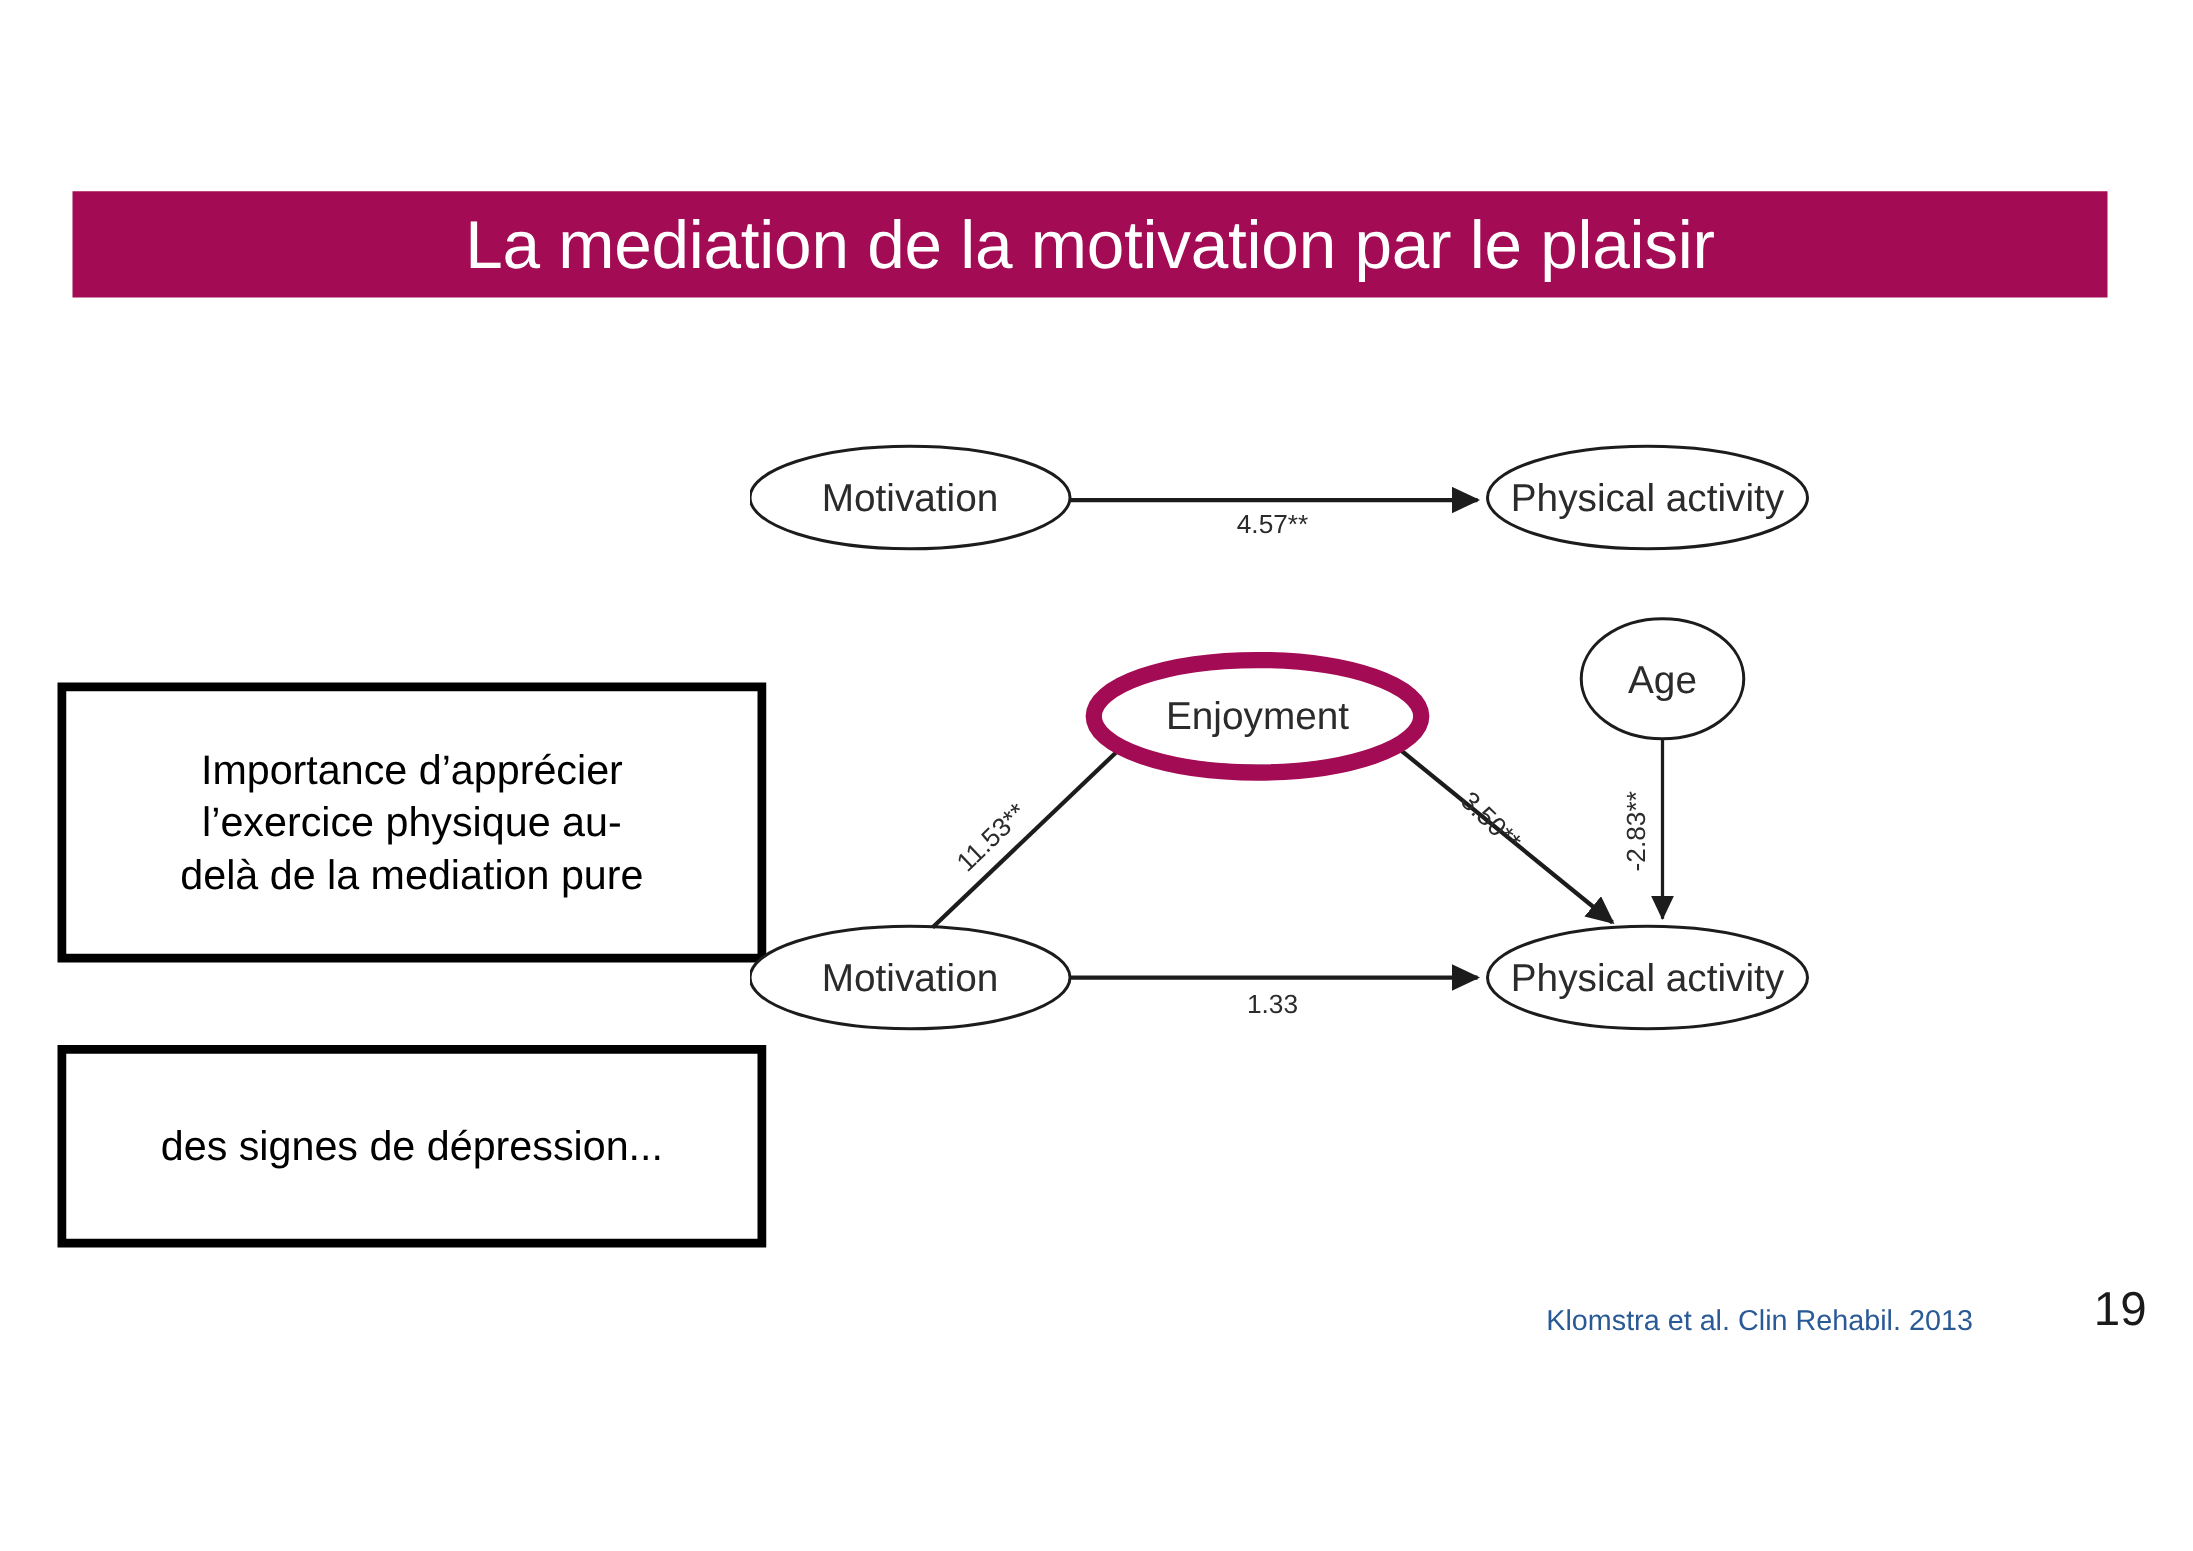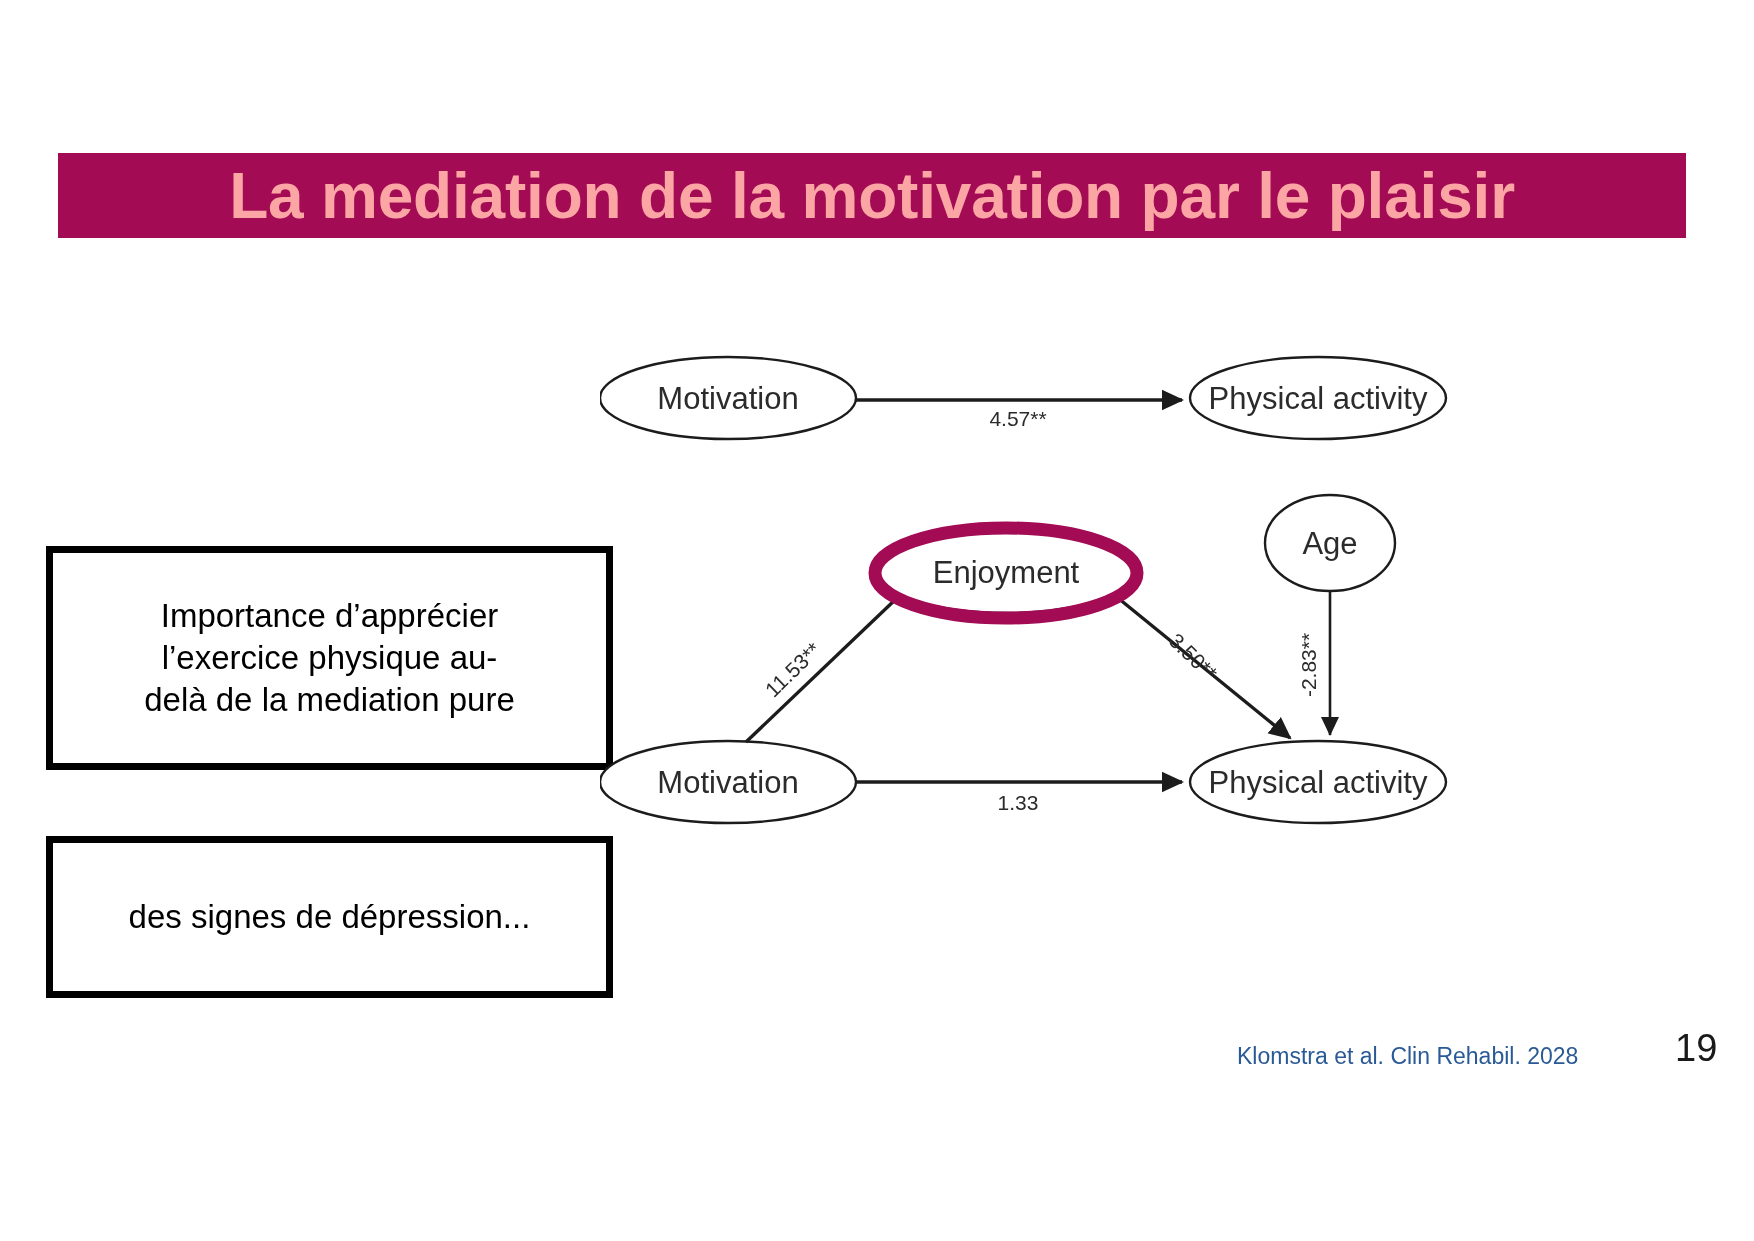--- a/index.html
+++ b/index.html
@@ -22,23 +22,23 @@
     left: 58px;
     top: 153px;
     width: 1628px;
     height: 85px;
     background: #a30b54;
     display: flex;
     align-items: center;
     justify-content: center;
   }
   #title-text {
-    color: #fca5a5;
-    font-size: 64px;
-    font-weight: bold;
+    color: #ffffff;
+    font-size: 54px;
+    font-weight: normal;
     font-family: "Liberation Sans", sans-serif;
     letter-spacing: -0.2px;
     line-height: 1;
     white-space: nowrap;
   }
 
   
   .callout {
     position: absolute;
     background: #ffffff;
@@ -208,16 +208,16 @@
       <line class="edge-thin" x1="730" y1="261" x2="730" y2="405" marker-end="url(#arrowhead-thin)"></line>
       <text class="edge-label" x="716" y="335" text-anchor="middle" transform="rotate(-90 716 335)">-2.83**</text>
 
       <ellipse class="highlight-ellipse" cx="406" cy="243" rx="131" ry="45"></ellipse>
     </g>
   </svg>
 </div>
 
 <div id="citation">
   <span>Klomstra et al.</span>
-  <span class="ital">Clin Rehabil</span><span>. 2028</span>
+  <span class="ital">Clin Rehabil</span><span>. 2013</span>
 </div>
 
 <div id="page-number">19</div>
 
 </body></html>

